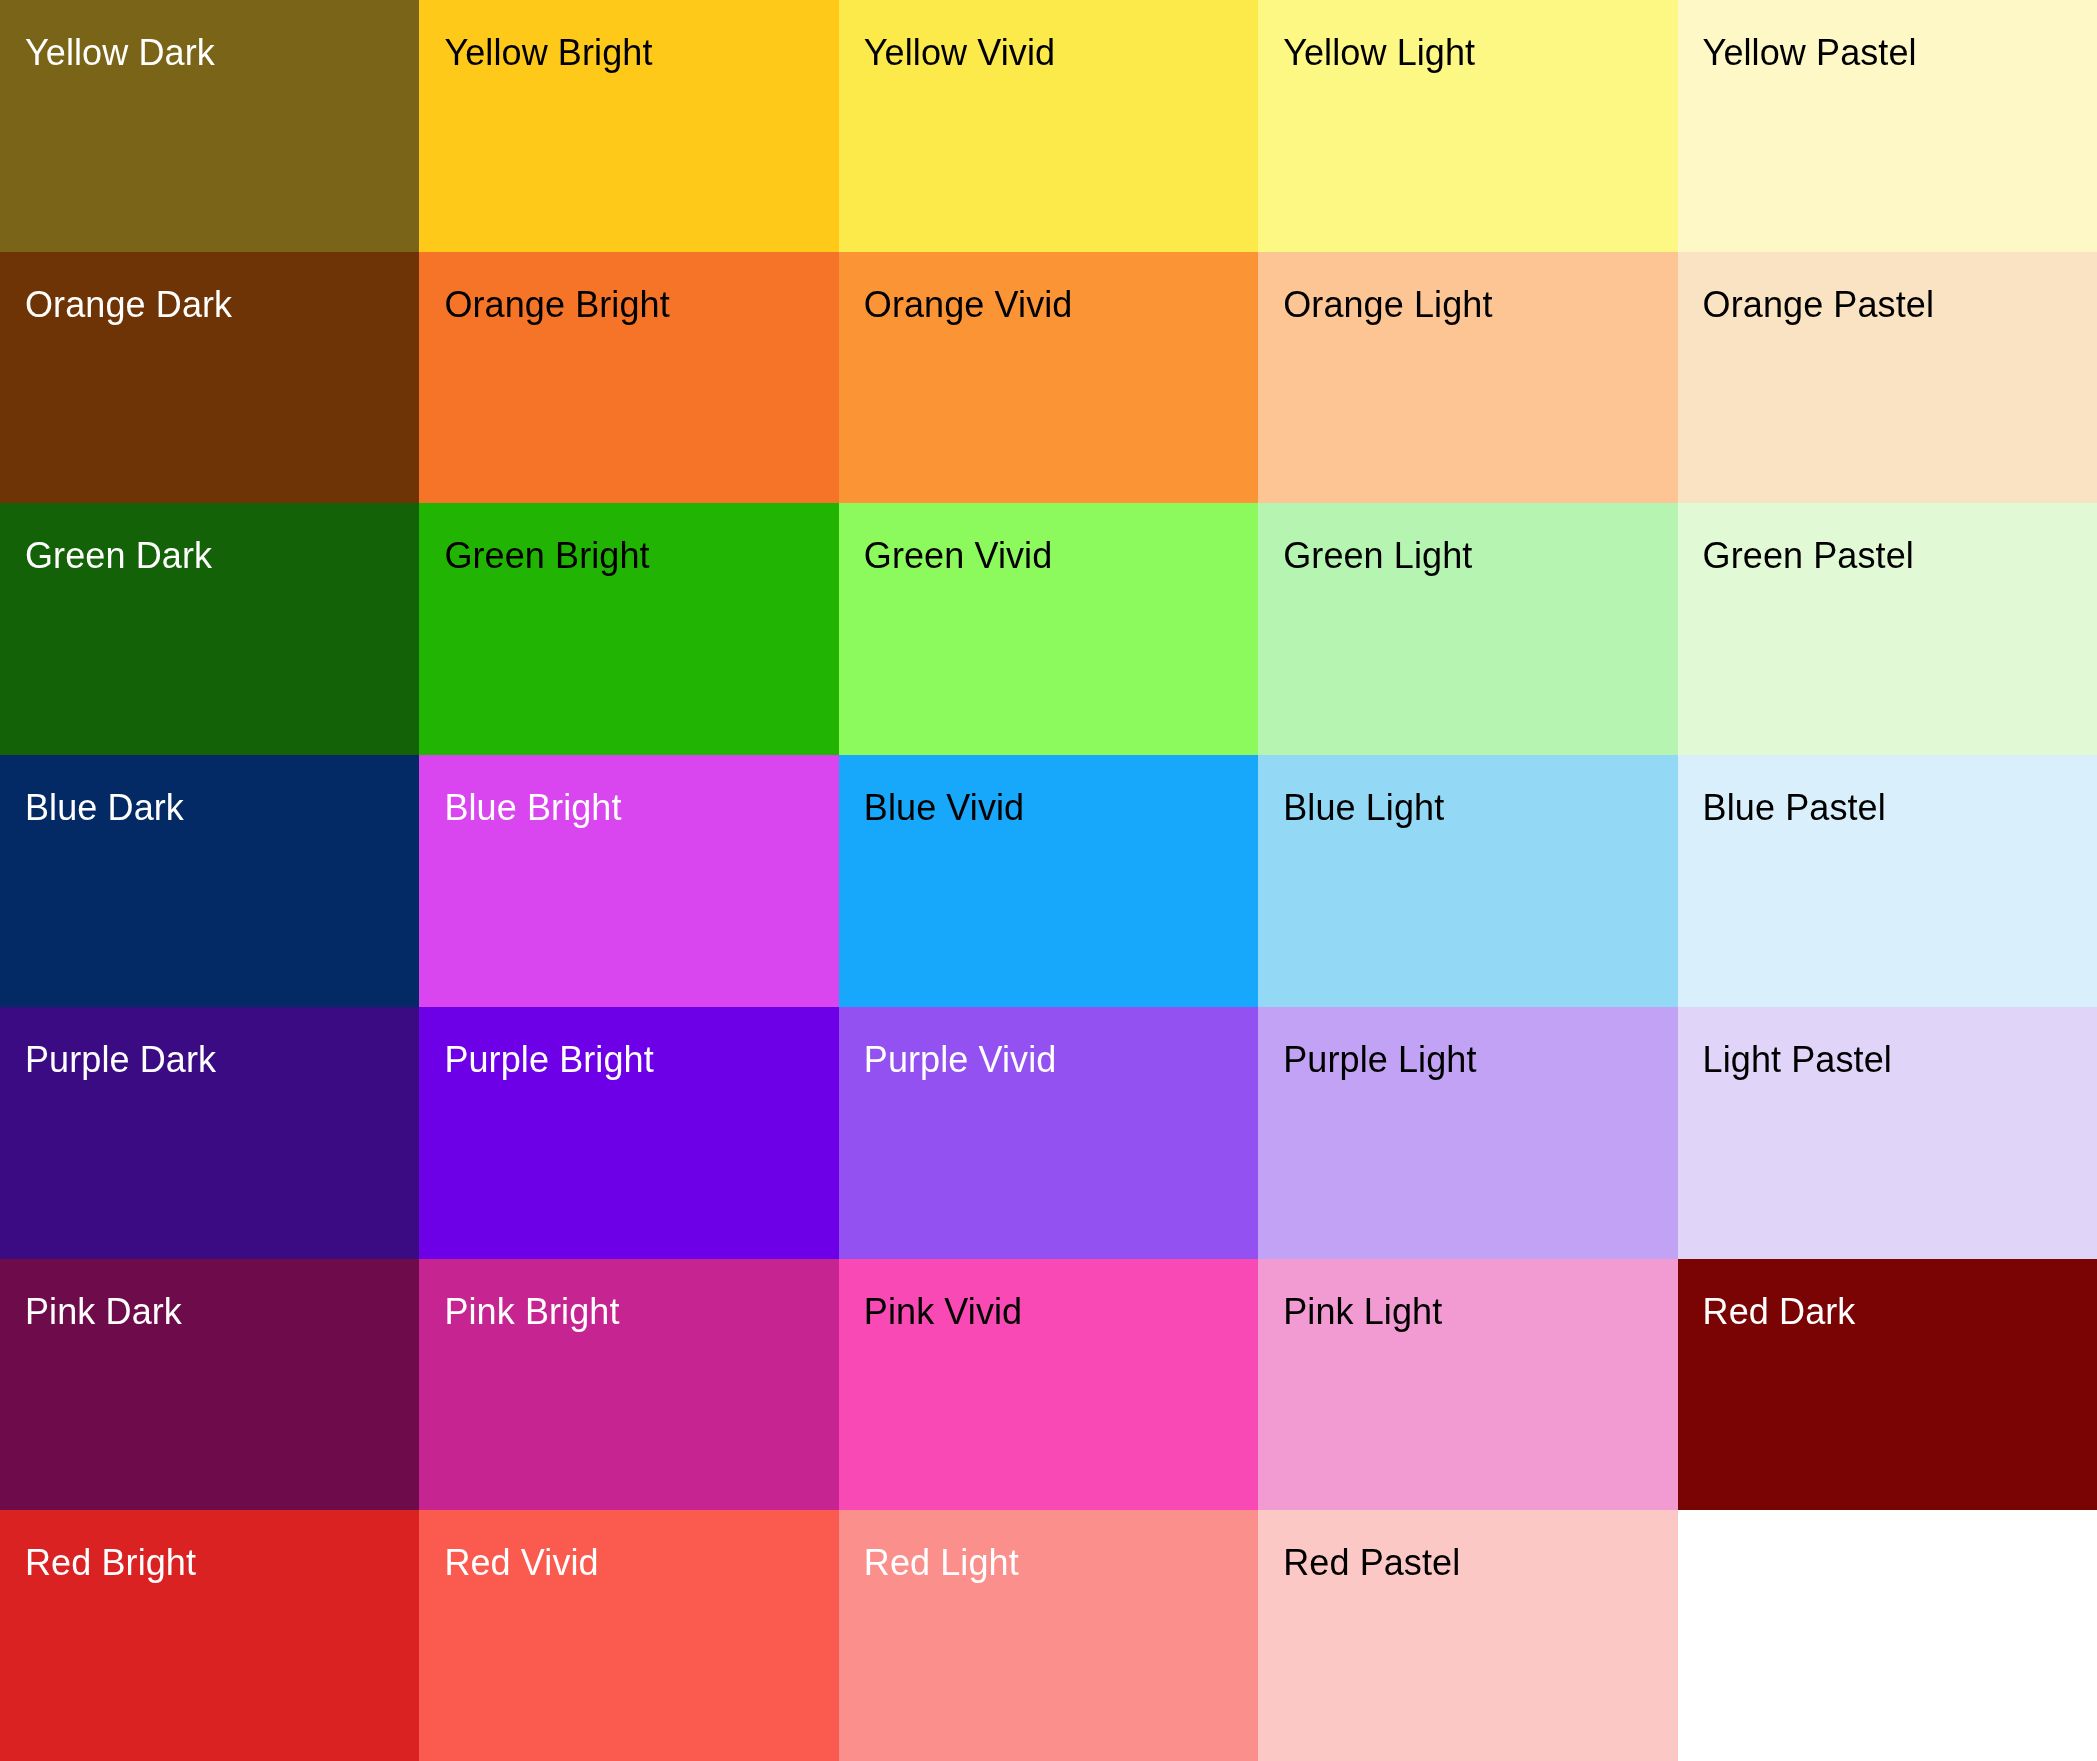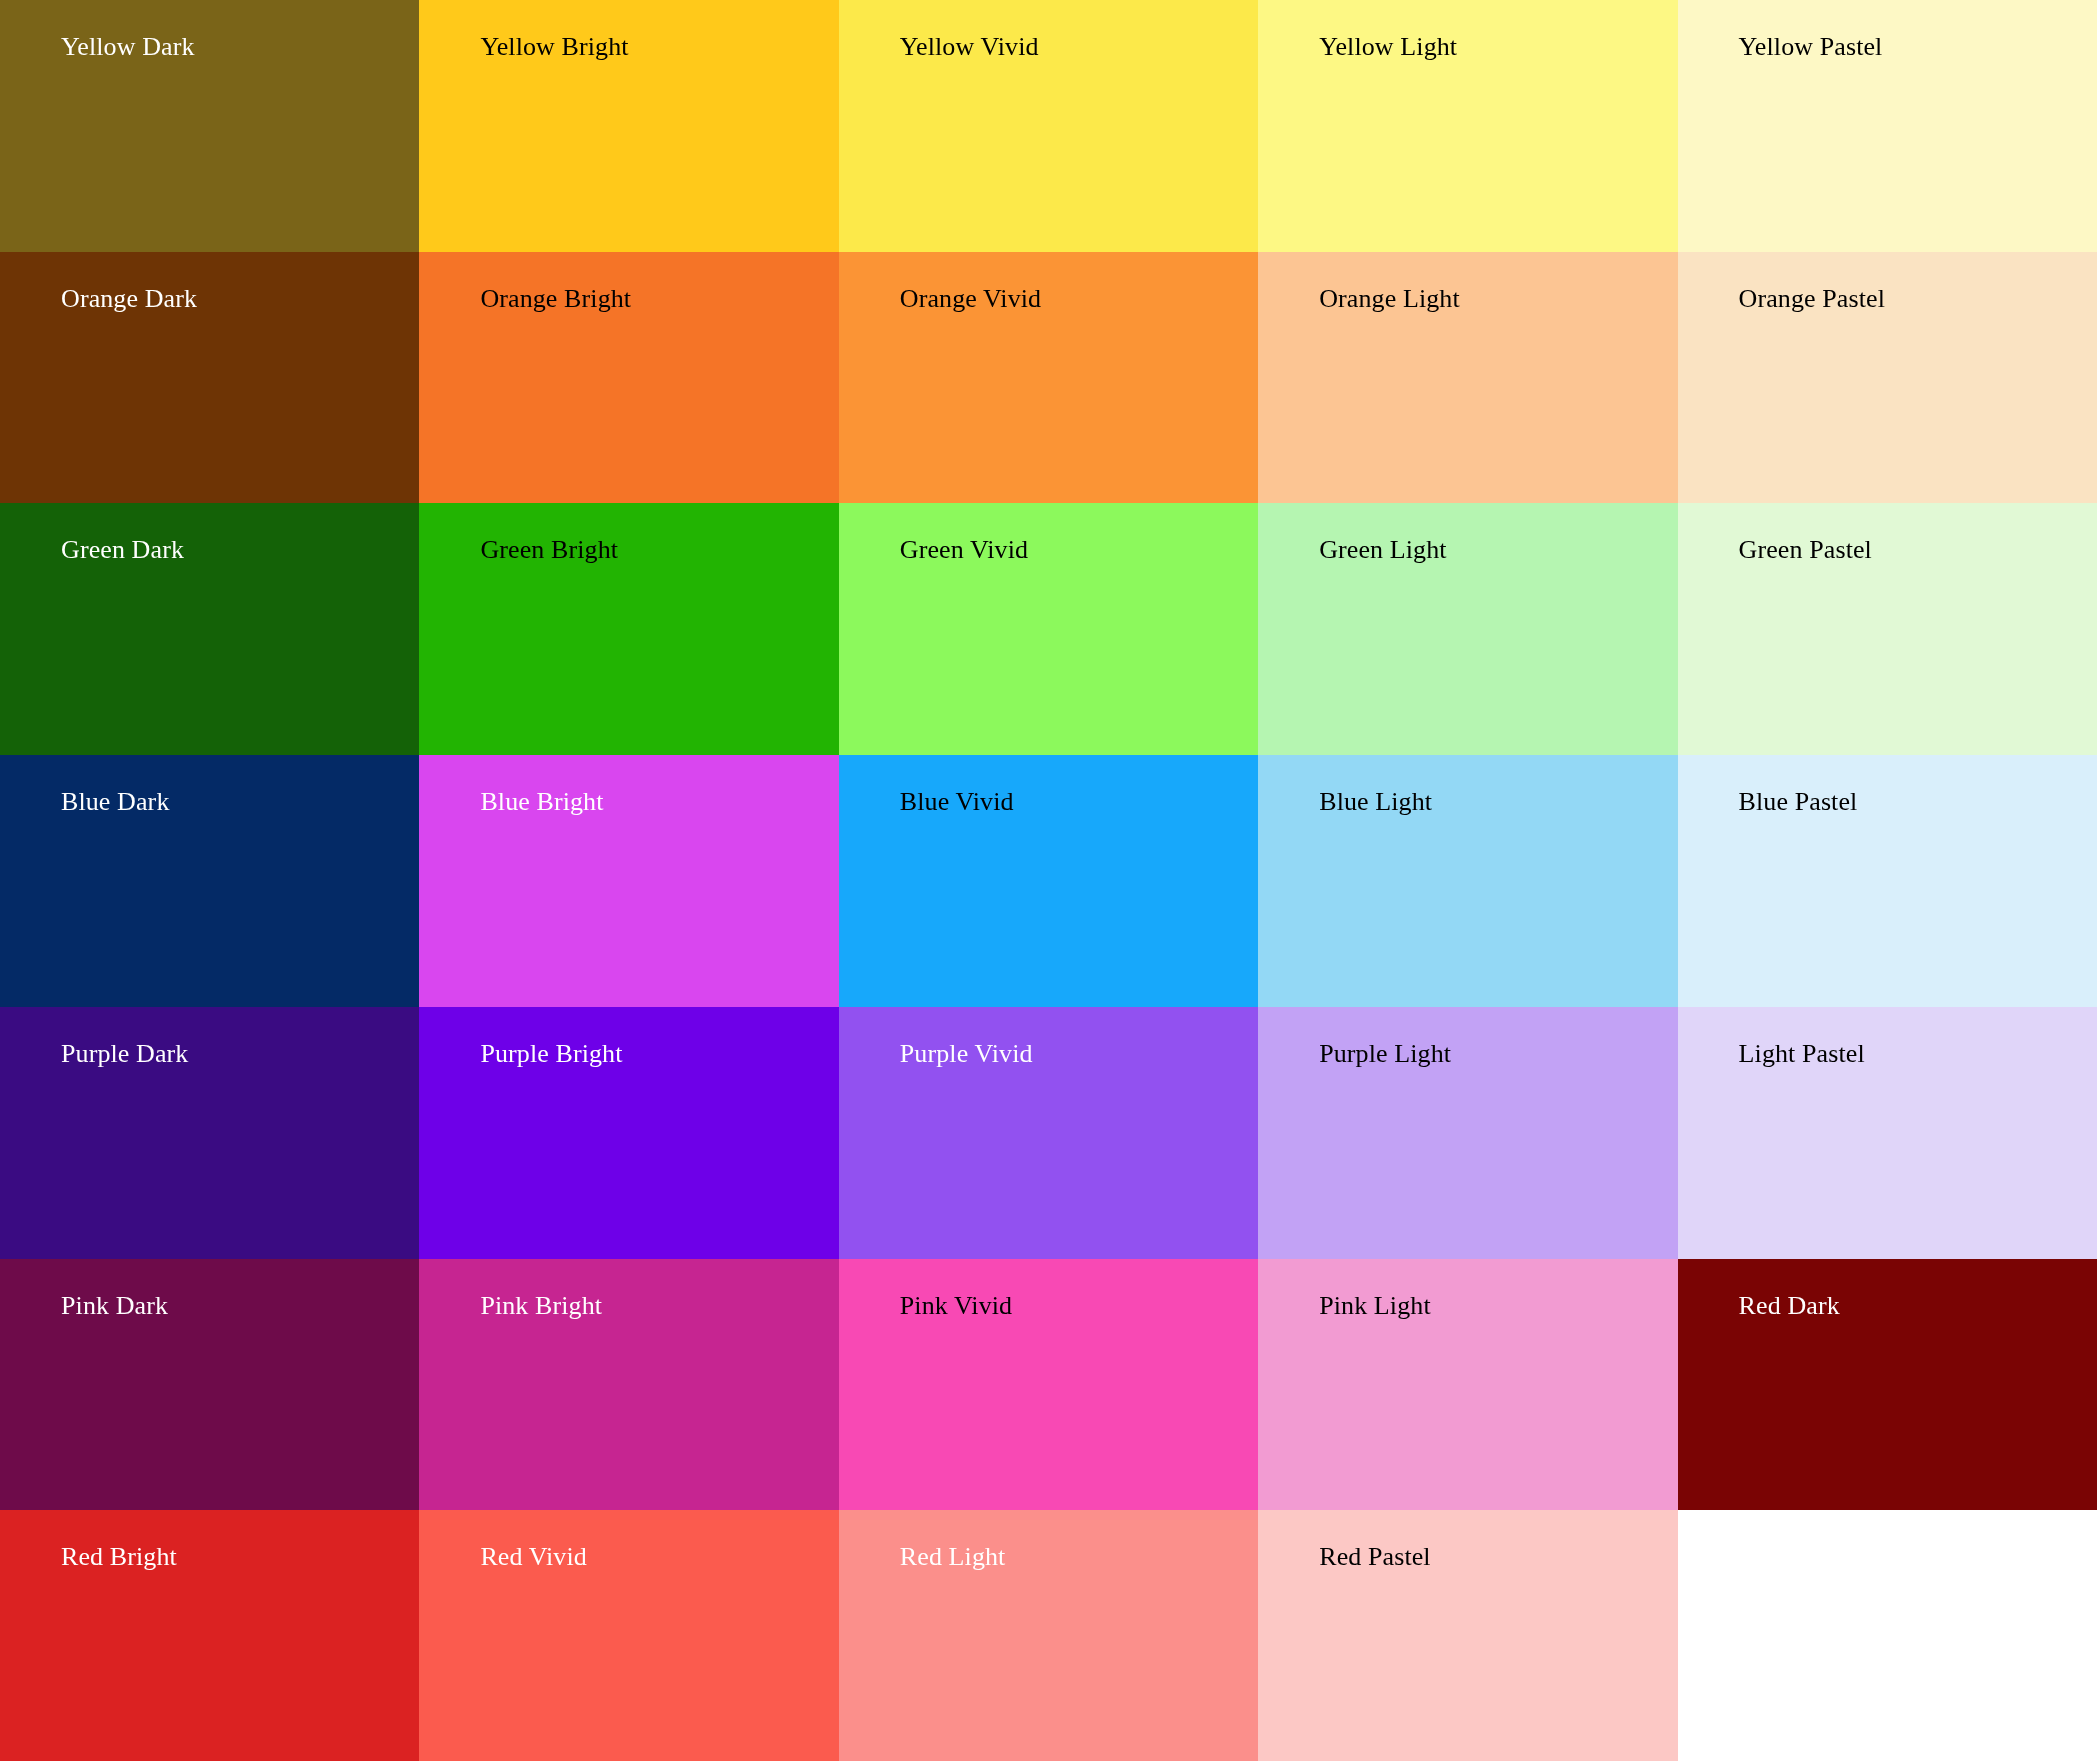--- a/index.html
+++ b/index.html
@@ -27,27 +27,26 @@
   .swatch {
     position: relative;
     display: block;
     overflow: hidden;
   }
 
   .swatch-label {
     position: absolute;
     left: 25px;
     top: 32px;
-    font-family: Liberation Serif, serif;
-    font-size: 26px;
+    font-family: Liberation Sans, sans-serif;
+    font-size: 36px;
     font-weight: 400;
     line-height: 1.15;
     letter-spacing: 0.1px;
     white-space: nowrap;
-    margin-left: 36px;
   }
 
   .swatch.on-dark .swatch-label {
     color: #ffffff;
   }
 
   .swatch.on-light .swatch-label {
     color: #000000;
   }
 </style>

